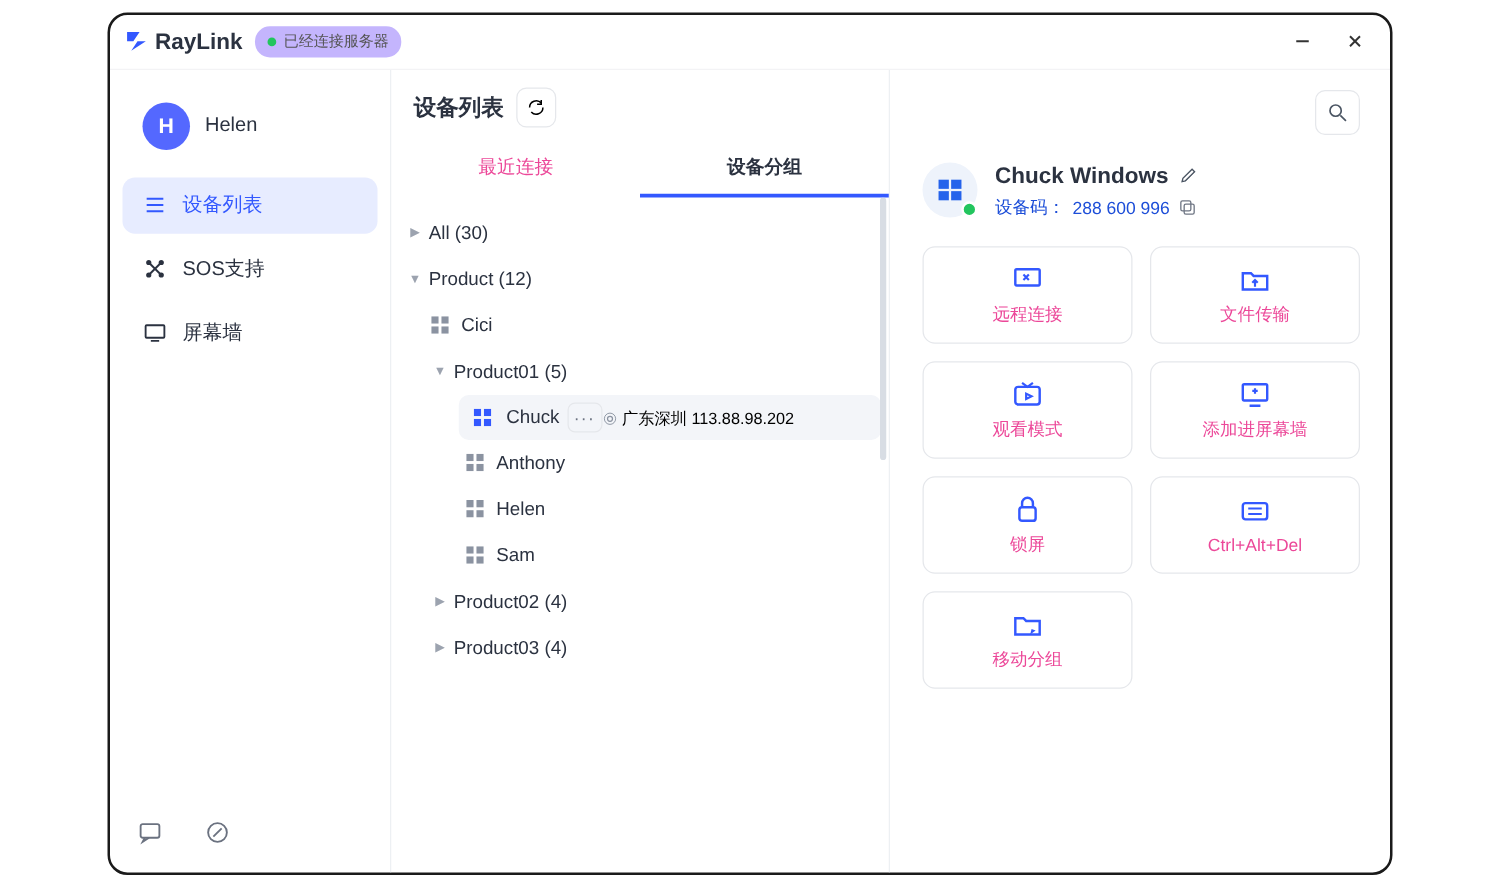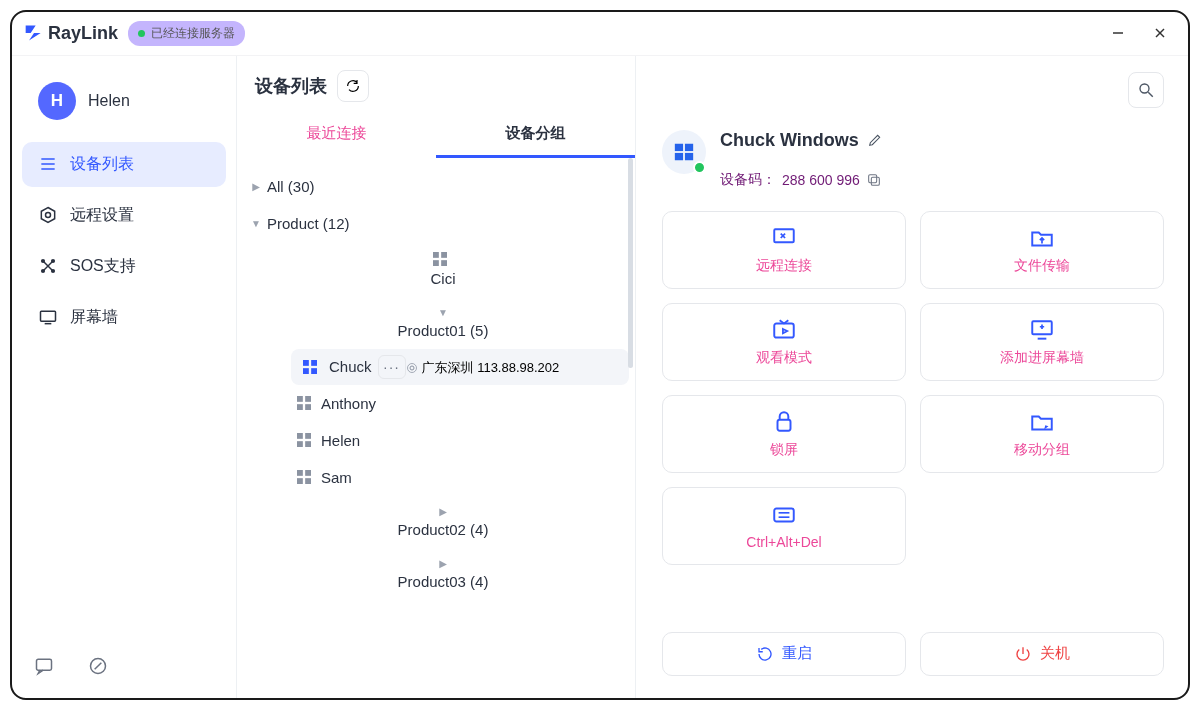--- a/index.html
+++ b/index.html
@@ -1,17 +1,17 @@
 <!DOCTYPE html>
 <html><head>
 <meta charset="utf-8">
 <style>
 * { box-sizing: border-box; margin: 0; padding: 0; font-family: -apple-system, "PingFang SC", "Microsoft YaHei", sans-serif; }
 body { background: #fff; display: flex; align-items: center; justify-content: center; height: 709px; width: 1200px; }
-.window { width: 1180px; height: 690px; background: #fff; border: 2px solid #1a1a1a; border-radius: 16px; overflow: hidden; display: flex; flex-direction: column; }
+.window { width: 1028px; height: 690px; background: #fff; border: 2px solid #1a1a1a; border-radius: 16px; overflow: hidden; display: flex; flex-direction: column; }
 .titlebar { height: 44px; display: flex; align-items: center; padding: 0 12px; gap: 10px; border-bottom: 1px solid #f3f3f5; }
 .logo { display: flex; align-items: center; gap: 4px; font-weight: 700; font-size: 18px; color: #2b3240; }
 .logo svg { width: 20px; height: 20px; }
 .status-pill { display: flex; align-items: center; gap: 6px; background: #c4b5fd; color: #555; font-size: 12px; padding: 4px 10px; border-radius: 12px; }
 .status-dot { width: 7px; height: 7px; background: #22c55e; border-radius: 50%; }
 .titlebar-spacer { flex: 1; }
 .win-btn { width: 32px; height: 24px; display: flex; align-items: center; justify-content: center; cursor: pointer; color: #333; }
 .body { flex: 1; display: flex; min-height: 0; }
 .sidebar { width: 224px; display: flex; flex-direction: column; padding: 16px 0 0 0; }
 .user-block { display: flex; align-items: center; gap: 12px; padding: 10px 20px 22px 26px; }
@@ -28,40 +28,40 @@
 .mid-title { font-size: 18px; font-weight: 600; color: #2b3240; }
 .refresh-btn { width: 32px; height: 32px; border: 1px solid #e5e7eb; border-radius: 8px; display: flex; align-items: center; justify-content: center; cursor: pointer; }
 .refresh-btn svg { width: 16px; height: 16px; }
 .tabs { display: flex; }
 .tab { flex: 1; text-align: center; padding: 12px 0; font-size: 15px; color: #ec4899; cursor: pointer; }
 .tab.active { color: #2b3240; font-weight: 600; border-bottom: 3px solid #3358ff; }
 .tree { flex: 1; overflow-y: auto; padding: 10px 6px 10px 4px; position: relative; }
 .tree-row { display: flex; align-items: center; padding: 10px 12px 10px 8px; gap: 4px; font-size: 15px; color: #2b3240; cursor: pointer; }
 .tree-row .caret { width: 14px; display: flex; align-items: center; justify-content: center; color: #9ca3af; font-size: 10px; }
 .os-ico { width: 14px; height: 14px; margin-right: 6px; }
-.tree-sub1 { padding-left: 28px; flex-direction: column; }
+.tree-sub1 { padding-left: 28px; }
 .tree-sub2 { padding-left: 50px; }
 .tree-sub3 { padding-left: 56px; }
 .device-item { display: flex; flex-direction: row; padding: 6px 12px; border-radius: 8px; cursor: pointer; }
 .device-item.selected { background: #f3f5f9; }
 .device-item .dtop { display: flex; align-items: center; gap: 6px; font-size: 15px; color: #2b3240; }
 .device-item .dsub { display: flex; align-items: center; gap: 4px; font-size: 13px; color: #000000; margin-top: 2px; margin-left: 0; }
 .device-item .dmore { margin-left: auto; width: 28px; height: 24px; border: 1px solid #e5e7eb; border-radius: 6px; display: flex; align-items: center; justify-content: center; font-size: 14px; color: #6b7280; letter-spacing: 1px; }
 .scrollbar-fake { position: absolute; right: 2px; top: 0; width: 5px; height: 210px; background: #d8dde4; border-radius: 3px; }
 .right { flex: 1; display: flex; flex-direction: column; padding: 16px 24px 16px 26px; position: relative; }
 .rs-btn { width: 36px; height: 36px; border: 1px solid #e5e7eb; border-radius: 8px; display: flex; align-items: center; justify-content: center; cursor: pointer; margin-left: auto; }
 .rs-btn svg { width: 18px; height: 18px; color: #4b5563; }
 .dev-header { display: flex; gap: 14px; margin-top: 22px; align-items: flex-start; margin-bottom: 22px; }
 .dev-iconwrap { position: relative; width: 44px; height: 44px; background: #eef3fb; border-radius: 50%; display: flex; align-items: center; justify-content: center; }
 .dev-iconwrap svg { width: 22px; height: 22px; color: #2563eb; }
 .dev-status { position: absolute; right: 0; bottom: 0; width: 13px; height: 13px; background: #22c55e; border: 2px solid #fff; border-radius: 50%; }
 .dev-name-row { display: flex; align-items: center; gap: 8px; }
 .dev-name { font-size: 18px; font-weight: 600; color: #2b3240; }
 .edit-ico { width: 16px; height: 16px; color: #4b5563; cursor: pointer; }
-.dev-code-row { display: flex; align-items: center; gap: 6px; color: #701a75; font-size: 14px; margin-top: 20px; }
+.dev-code-row { display: flex; align-items: center; gap: 6px; color: #1d4ed8; font-size: 14px; margin-top: 6px; }
 .copy-ico { width: 16px; height: 16px; color: #6f7684; cursor: pointer; }
 .action-grid { display: grid; grid-template-columns: 1fr 1fr; gap: 14px; }
 .action-card { border: 1px solid #e5e7eb; border-radius: 10px; height: 78px; display: flex; flex-direction: column; align-items: center; justify-content: center; gap: 6px; cursor: pointer; }
 .action-card svg { width: 26px; height: 26px; color: #3358ff; }
 .action-card .lbl { font-size: 14px; color: #ec4899; }
 .bottom-buttons { margin-top: auto; display: grid; grid-template-columns: 1fr 1fr; gap: 14px; padding-bottom: 6px; }
 .bbtn { border: 1px solid #e5e7eb; border-radius: 10px; height: 44px; display: flex; align-items: center; justify-content: center; gap: 8px; cursor: pointer; font-size: 15px; }
 .bbtn.restart { color: #3358ff; }
 .bbtn.shutdown { color: #ef4444; }
 .bbtn svg { width: 18px; height: 18px; }
@@ -100,27 +100,20 @@
       <div class="user-block">
         <div class="avatar">H</div>
         <div class="username">Helen</div>
       </div>
       <div class="nav">
         <div class="nav-item active">
           <svg viewBox="0 0 24 24">
               <path stroke="currentColor" stroke-width="2" fill="none" d="M4 6h16M4 12h16M4 18h16"></path>
             </svg>
           <span>设备列表</span>
-        </div>
-        <div class="nav-item">
-          <svg viewBox="0 0 24 24">
-              <path stroke="currentColor" stroke-width="1.8" fill="none" d="M12 3l8 4.5v9L12 21l-8-4.5v-9L12 3z"></path>
-              <circle cx="12" cy="12" r="3" stroke="currentColor" stroke-width="1.8" fill="none"></circle>
-            </svg>
-          <span>远程设置</span>
         </div>
         <div class="nav-item">
           <svg viewBox="0 0 24 24">
               <circle cx="6" cy="6" r="2.5" fill="currentColor"></circle>
               <circle cx="18" cy="6" r="2.5" fill="currentColor"></circle>
               <circle cx="6" cy="18" r="2.5" fill="currentColor"></circle>
               <circle cx="18" cy="18" r="2.5" fill="currentColor"></circle>
               <line x1="6" y1="6" x2="18" y2="18" stroke="currentColor" stroke-width="1.8"></line>
               <line x1="18" y1="6" x2="6" y2="18" stroke="currentColor" stroke-width="1.8"></line>
             </svg>
@@ -311,44 +304,30 @@
         </div>
         <div class="action-card">
           <svg viewBox="0 0 24 24">
               <rect x="6" y="10" width="12" height="10" rx="2" stroke="currentColor" stroke-width="1.8" fill="none"></rect>
               <path d="M8 10V7a4 4 0 0 1 8 0v3" stroke="currentColor" stroke-width="1.8" fill="none"></path>
             </svg>
           <span class="lbl">锁屏</span>
         </div>
         <div class="action-card">
           <svg viewBox="0 0 24 24">
-              <path d="M3 7h6l2 2h10v10H3V7z" stroke="currentColor" stroke-width="1.8" fill="none"></path>
-              <path d="M14 19l4-3-3-1z" fill="currentColor"></path>
-            </svg>
-          <span class="lbl">移动分组</span>
-        </div>
-        <div class="action-card">
-          <svg viewBox="0 0 24 24">
               <rect x="3" y="6" width="18" height="12" rx="2" stroke="currentColor" stroke-width="1.8" fill="none"></rect>
               <line x1="7" y1="10" x2="17" y2="10" stroke="currentColor" stroke-width="1.5"></line>
               <line x1="7" y1="14" x2="17" y2="14" stroke="currentColor" stroke-width="1.5"></line>
             </svg>
           <span class="lbl">Ctrl+Alt+Del</span>
         </div>
-      </div>
-
-      <div class="bottom-buttons">
-        <div class="bbtn restart">
-          <svg viewBox="0 0 24 24">
-              <path d="M4 12a8 8 0 1 0 3-6.2M4 4v5h5" stroke="currentColor" stroke-width="1.8" fill="none"></path>
-            </svg>
-          <span>重启</span>
-        </div>
-        <div class="bbtn shutdown">
-          <svg viewBox="0 0 24 24">
-              <path d="M12 3v9M7 6a8 8 0 1 0 10 0" stroke="currentColor" stroke-width="1.8" fill="none"></path>
-            </svg>
-          <span>关机</span>
-        </div>
-      </div>
+        <div class="action-card">
+          <svg viewBox="0 0 24 24">
+              <path d="M3 7h6l2 2h10v10H3V7z" stroke="currentColor" stroke-width="1.8" fill="none"></path>
+              <path d="M14 19l4-3-3-1z" fill="currentColor"></path>
+            </svg>
+          <span class="lbl">移动分组</span>
+        </div>
+      </div>
+
     </div>
   </div>
 </div>
 
 </body></html>

